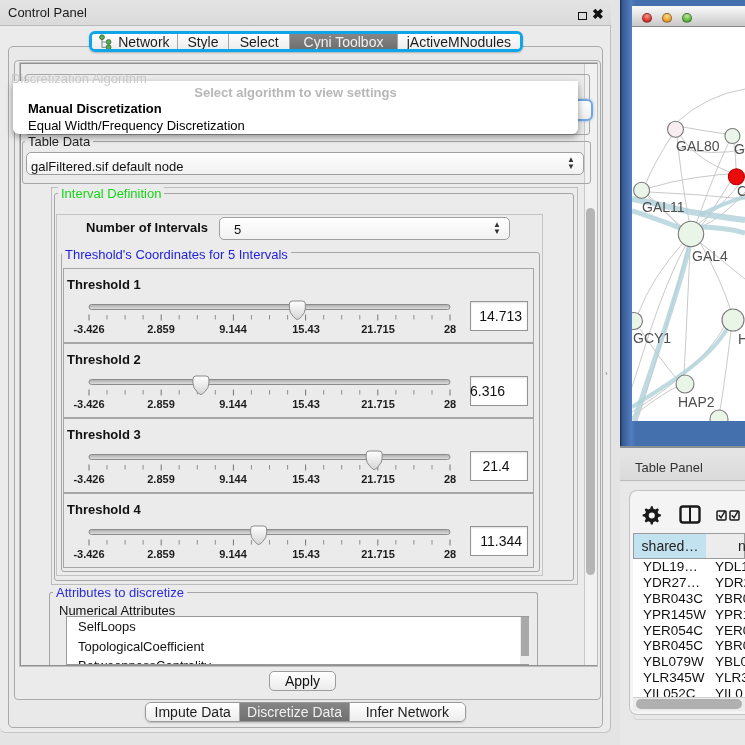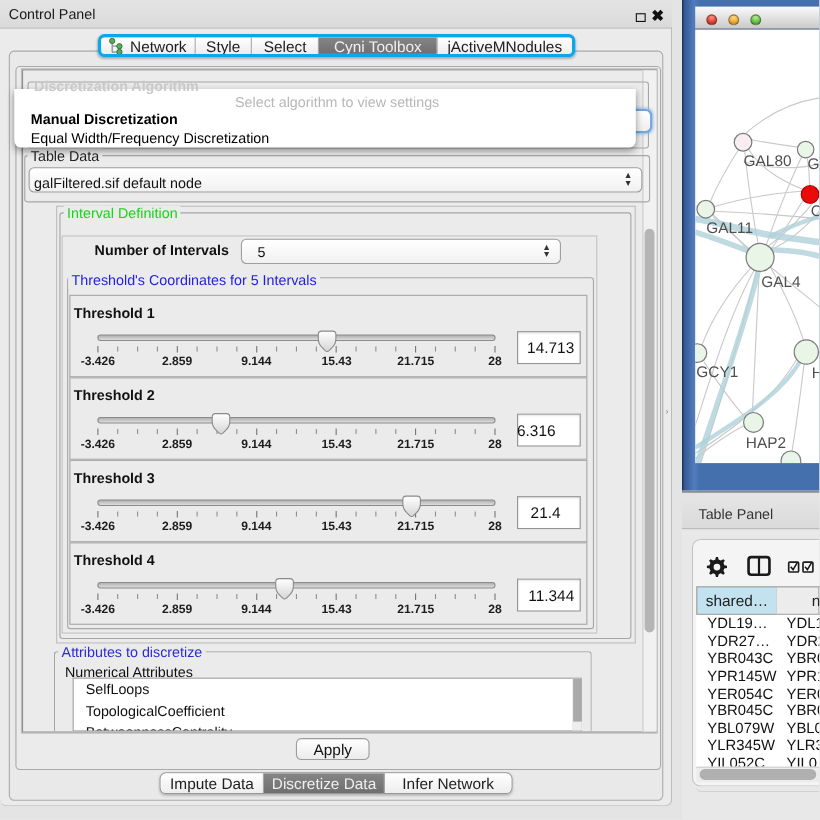--- a/index.html
+++ b/index.html
@@ -28,21 +28,21 @@
     <div style="width:109px;height:100%;background:linear-gradient(#858585,#6f6f6f);color:#f0f0f0;border-right:1px solid #a5a5a5;font-size:14px;display:flex;align-items:center;justify-content:center;white-space:nowrap">Cyni Toolbox</div>
     <div style="width:124px;height:100%;background:linear-gradient(#ffffff,#ededed);color:#1d1d1d;font-size:14px;display:flex;align-items:center;justify-content:center;white-space:nowrap">jActiveMNodules</div>
   </div>
 <div class="ab" style="left:8px;top:46px;width:595px;height:682px;border:1px solid #aaaaaa;border-radius:5px;background:#e9e9e9"></div>
 <div class="ab" style="left:14px;top:60px;width:587px;height:640px;border:1px solid #aaaaaa;border-radius:4px;background:#ebebeb"></div>
 <div class="ab" style="left:19px;top:62px;width:579px;height:605px;border:1px solid #bdbdbd;background:#ebebeb"></div>
 <div class="ab" style="left:20px;top:63px;width:577px;height:603px;border:1px solid #919191;background:#ebebeb"></div>
 <div class="ab" style="left:584px;top:64px;width:13px;height:601px;background:#f1f1f1;border-left:1px solid #c9c9c9"></div>
 <div class="ab" style="left:586px;top:208px;width:9px;height:367px;background:#b5b5b5;border-radius:5px"></div>
 <div class="ab gbox" style="left:25px;top:74px;width:565px;height:61px"></div>
-<div class="gtitle ab" style="left:28px;top:72px;font-size:13px;font-weight:bold;color:#c9c9c9;background:transparent;z-index:40">Discretization Algorithm</div>
+<div class="gtitle ab" style="left:8px;top:72px;font-size:13px;font-weight:normal;color:#c9c9c9;background:transparent;z-index:40">Discretization Algorithm</div>
 <div class="ab" style="left:560px;top:99px;width:33px;height:22px;border:2px solid #73a7dc;border-radius:6px;background:linear-gradient(#fff,#eee);box-shadow:0 0 3px #8cb8e6"></div>
 <div class="ab gbox" style="left:22px;top:141px;width:569px;height:43px"></div>
 <div class="gtitle ab" style="left:25px;top:135px;font-size:13px;color:#222">Table Data</div>
 <div class="combo" style="left:26px;top:152px;width:558px;height:23px">
     <span class="txt" style="top:6px">galFiltered.sif default node</span>
     <span class="arr" style="top:3px">▲<br>▼</span>
   </div>
 <div class="ab" style="left:51px;top:187px;width:527px;height:398px;border:1px solid #bdbdbd"></div>
 <div class="ab gbox" style="left:54px;top:193px;width:520px;height:388px"></div>
 <div class="gtitle ab" style="left:58px;top:187px;font-size:13px;color:#15d615">Interval Definition</div>
@@ -241,21 +241,21 @@
 <div class="ab" style="left:520px;top:617px;width:9px;height:47px;background:#ededed"></div>
 <div class="ab" style="left:521px;top:617px;width:8px;height:39px;background:#a9a9a9"></div>
 <div class="ab" style="left:269px;top:671px;width:67px;height:20px;border:1px solid #9c9c9c;border-radius:5px;background:linear-gradient(#ffffff,#ebebeb);text-align:center;font-size:14px;color:#111;line-height:18px">Apply</div>
 <div class="ab" style="left:145px;top:702px;width:321px;height:20px;border:1px solid #989898;border-radius:6px;overflow:hidden;display:flex;box-shadow:0 1px 2px rgba(0,0,0,.2)">
     <div style="width:95px;height:100%;background:linear-gradient(#ffffff,#ededed);color:#1d1d1d;border-right:1px solid #a5a5a5;font-size:14px;display:flex;align-items:center;justify-content:center;white-space:nowrap">Impute Data</div>
     <div style="width:110px;height:100%;background:linear-gradient(#858585,#6f6f6f);color:#f0f0f0;border-right:1px solid #a5a5a5;font-size:14px;display:flex;align-items:center;justify-content:center;white-space:nowrap">Discretize Data</div>
     <div style="width:116px;height:100%;background:linear-gradient(#ffffff,#ededed);color:#1d1d1d;font-size:14px;display:flex;align-items:center;justify-content:center;white-space:nowrap">Infer Network</div>
   </div>
 <div class="ab" style="left:605px;top:369px;font-size:8px;color:#888">›</div>
 <div class="ab" style="left:13px;top:81px;width:565px;height:53px;background:#fff;border-radius:0 0 6px 6px;box-shadow:0 3px 7px rgba(0,0,0,.4);z-index:30">
-    <div style="position:absolute;left:11px;top:4px;width:100%;text-align:center;font-size:13px;font-weight:normal;color:#b7b7b7">Select algorithm to view settings</div>
+    <div style="position:absolute;left:0;top:4px;width:100%;text-align:center;font-size:13px;font-weight:bold;color:#b7b7b7">Select algorithm to view settings</div>
     <div style="position:absolute;left:15px;top:20px;font-size:13px;font-weight:bold;color:#000">Manual Discretization</div>
     <div style="position:absolute;left:15px;top:37px;font-size:13px;color:#000">Equal Width/Frequency Discretization</div>
   </div>
 <div class="ab" style="left:620px;top:0;width:125px;height:448px;background:linear-gradient(90deg,#16284d 0px,#35588f 2px,#527cc0 11px,#4470ae 16px);border-bottom:2px solid #8a8f96;z-index:5"></div>
 <div class="ab" style="left:632px;top:6px;width:113px;height:21px;background:linear-gradient(#fafafa,#c9c9c9);border-bottom:1px solid #88888f;z-index:6"></div>
 <div class="ab" style="left:642px;top:12.5px;width:10px;height:10px;border-radius:50%;background:radial-gradient(circle at 50% 25%,#f59a92,#e0392c 60%,#8f241c);border:0.5px solid rgba(60,60,60,.5);z-index:7"></div>
 <div class="ab" style="left:661.5px;top:12.5px;width:10px;height:10px;border-radius:50%;background:radial-gradient(circle at 50% 25%,#fbd98e,#efa52f 60%,#9c6a14);border:0.5px solid rgba(60,60,60,.5);z-index:7"></div>
 <div class="ab" style="left:681.5px;top:12.5px;width:10px;height:10px;border-radius:50%;background:radial-gradient(circle at 50% 25%,#c0eb9e,#62bc3e 60%,#357a1c);border:0.5px solid rgba(60,60,60,.5);z-index:7"></div>
 <svg class="ab" style="left:632px;top:27px;background:#ffffff;z-index:6" width="113" height="394" viewBox="0 0 113 394">
 <g fill="none" stroke="#c9c9c9" stroke-width="1">

